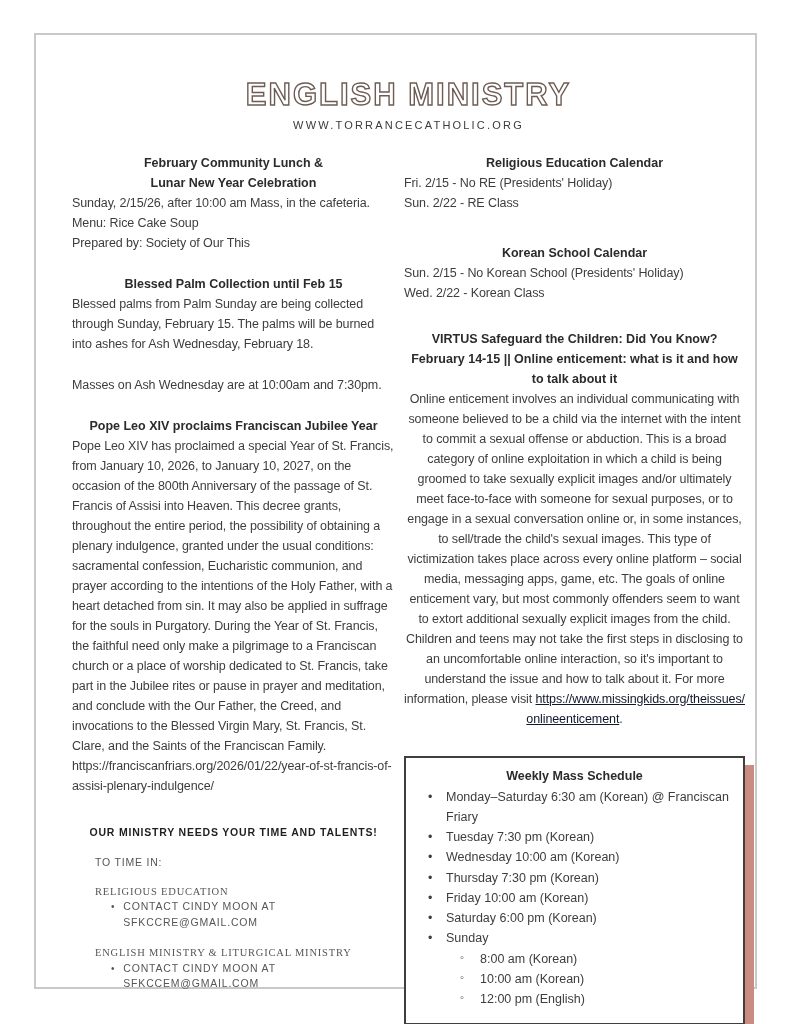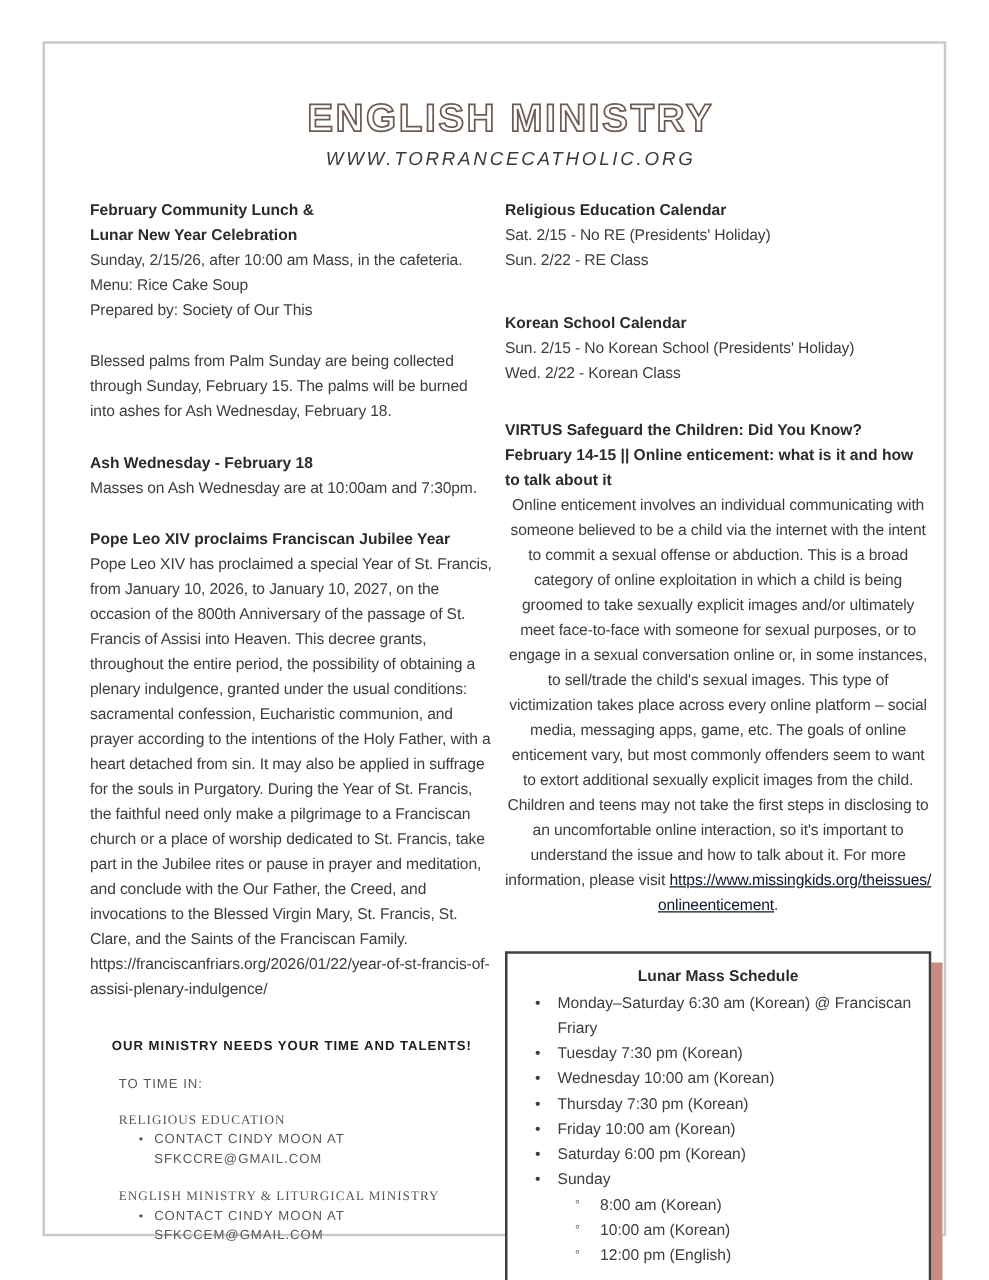--- a/index.html
+++ b/index.html
@@ -14,31 +14,31 @@
   
   .header { text-align:center; }
   .page-title {
     font-size:31px; font-weight:700; letter-spacing:2px;
     color:#7b6a62; line-height:1.05;
   }
   @supports (-webkit-text-stroke: 1px black) {
     .page-title { color:transparent; -webkit-text-stroke:1.4px #6e5c54; }
   }
   .page-site {
-    margin-top:7px; font-size:15px; letter-spacing:2.2px; color:#3d3a39; font-weight:500;font-style:italic;
+    margin-top:7px; font-size:11px; letter-spacing:2.2px; color:#3d3a39; font-weight:500;
   }
 
   
   .cols { display:flex; gap:9px; margin-top:22px; }
   .col-left  { width:326px; }
   .col-right { width:341px; }
 
   .sec { margin-bottom:21px; }
   .sec-h {
-    font-weight:700; color:#2b2b2b; 
+    font-weight:700; color:#2b2b2b; text-align:center;
     font-size:12.5px; line-height:1.6; white-space:pre-line;
   }
   .sec-b { font-size:12.5px; line-height:1.6; letter-spacing:-0.1px; color:#3d3d3d; }
   .sec-b.center { text-align:center; }
 
   a.plain-link { color:#3d3d3d; text-decoration:none; word-break:break-all; cursor:pointer; }
   a.uline-link { color:#0f172a; text-decoration:underline; word-break:break-all; cursor:pointer; }
 
   
   .volunteer { margin-top:30px; }
@@ -82,25 +82,25 @@
 
       <div class="sec">
         <div class="sec-h">February Community Lunch &amp;
 Lunar New Year Celebration</div>
         <div class="sec-b">Sunday, 2/15/26, after 10:00 am Mass, in the cafeteria.</div>
         <div class="sec-b">Menu: Rice Cake Soup</div>
         <div class="sec-b">Prepared by: Society of Our This</div>
       </div>
 
       <div class="sec">
+        <div class="sec-h">Blessed Palm Collection until  Feb 15</div>
         <div class="sec-b">Blessed palms from Palm Sunday are being collected through Sunday, February 15. The palms will be burned into ashes for Ash Wednesday, February 18.</div>
       </div>
 
       <div class="sec">
-        <div class="sec-h">Ash Wednesday - February 18</div>
         <div class="sec-b">Masses on Ash Wednesday are at 10:00am and 7:30pm.</div>
       </div>
 
       <div class="sec">
         <div class="sec-h">Pope Leo XIV proclaims Franciscan Jubilee Year</div>
         <div class="sec-b"><span>Pope Leo XIV has proclaimed a special Year of St. Francis, from January 10, 2026, to January 10, 2027, on the occasion of the 800th Anniversary of the passage of St. Francis of Assisi into Heaven. This decree grants, throughout the entire period, the possibility of obtaining a plenary indulgence, granted under the usual conditions: sacramental confession, Eucharistic communion, and prayer according to the intentions of the Holy Father, with a heart detached from sin. It may also be applied in suffrage for the souls in Purgatory. During the Year of St. Francis, the faithful need only make a pilgrimage to a Franciscan church or a place of worship dedicated to St. Francis, take part in the Jubilee rites or pause in prayer and meditation, and conclude with the Our Father, the Creed, and invocations to the Blessed Virgin Mary, St. Francis, St. Clare, and the Saints of the Franciscan Family.</span><br>
           <a class="plain-link">https://franciscanfriars.org/2026/01/22/year-of-st-francis-of-assisi-plenary-indulgence/</a>
         </div>
       </div>
 
@@ -127,38 +127,38 @@
 
         </div>
       </div>
 
     </div>
 
     <div class="col-right">
 
       <div class="sec">
         <div class="sec-h">Religious Education Calendar</div>
-        <div class="sec-b">Sat. 2/15 - No RE (Presidents' Holiday)</div>
+        <div class="sec-b">Fri. 2/15 - No RE (Presidents' Holiday)</div>
         <div class="sec-b">Sun. 2/22 - RE Class</div>
       </div>
 
       <div class="sec" style="margin-top:30px;">
         <div class="sec-h">Korean School Calendar</div>
         <div class="sec-b">Sun. 2/15 - No Korean School (Presidents' Holiday)</div>
         <div class="sec-b">Wed. 2/22 - Korean Class</div>
       </div>
 
       <div class="sec" style="margin-top:26px;">
         <div class="sec-h">VIRTUS Safeguard the Children: Did You Know?
 February 14-15 || Online enticement: what is it and how to talk about it</div>
         <div class="sec-b center"><span>Online enticement involves an individual communicating with someone believed to be a child via the internet with the intent to commit a sexual offense or abduction. This is a broad category of online exploitation in which a child is being groomed to take sexually explicit images and/or ultimately meet face-to-face with someone for sexual purposes, or to engage in a sexual conversation online or, in some instances, to sell/trade the child's sexual images. This type of victimization takes place across every online platform – social media, messaging apps, game, etc. The goals of online enticement vary, but most commonly offenders seem to want to extort additional sexually explicit images from the child. Children and teens may not take the first steps in disclosing to an uncomfortable online interaction, so it's important to understand the issue and how to talk about it. For more information, please visit </span><a class="uline-link">https://www.missingkids.org/theissues/onlineenticement</a><span>.</span></div>
       </div>
 
       <div class="mass-box">
-        <div class="mass-title">Lunar Mass Schedule</div>
+        <div class="mass-title">Weekly Mass Schedule</div>
 
         <div class="mli">
           <span class="bullet">•</span>
           <span>Monday–Saturday 6:30 am (Korean) @ Franciscan Friary</span>
         </div>
         <div class="mli">
           <span class="bullet">•</span>
           <span>Tuesday 7:30 pm (Korean)</span>
         </div>
         <div class="mli">

